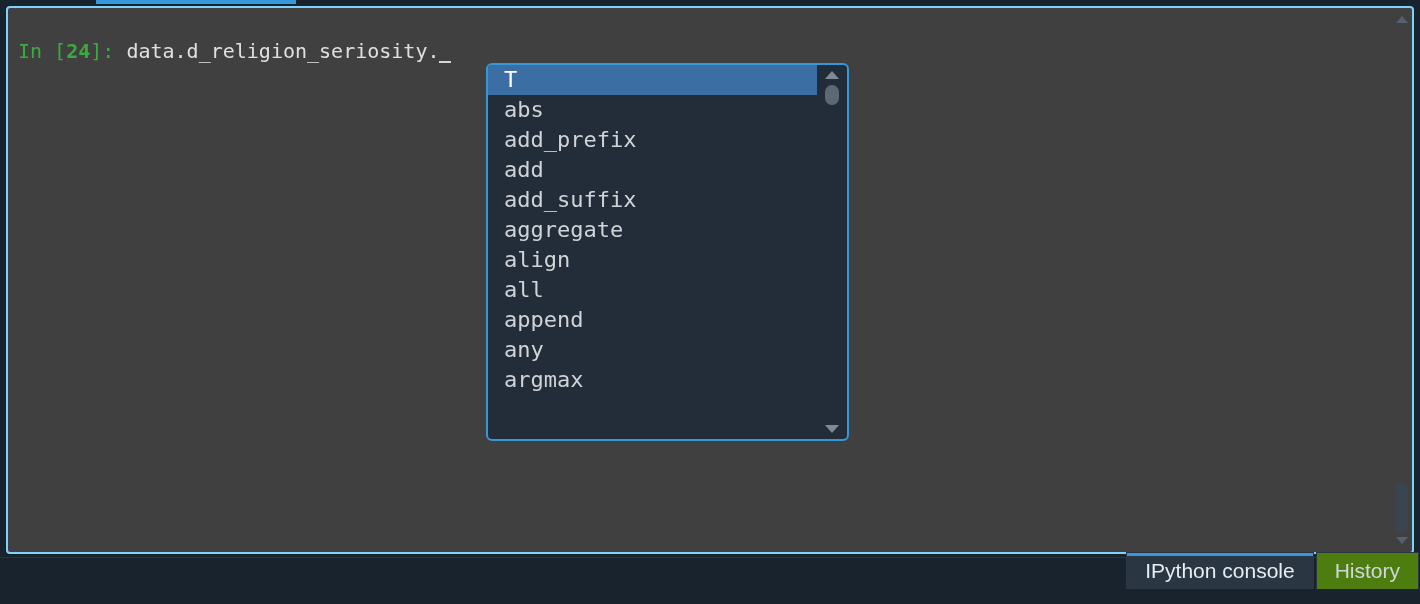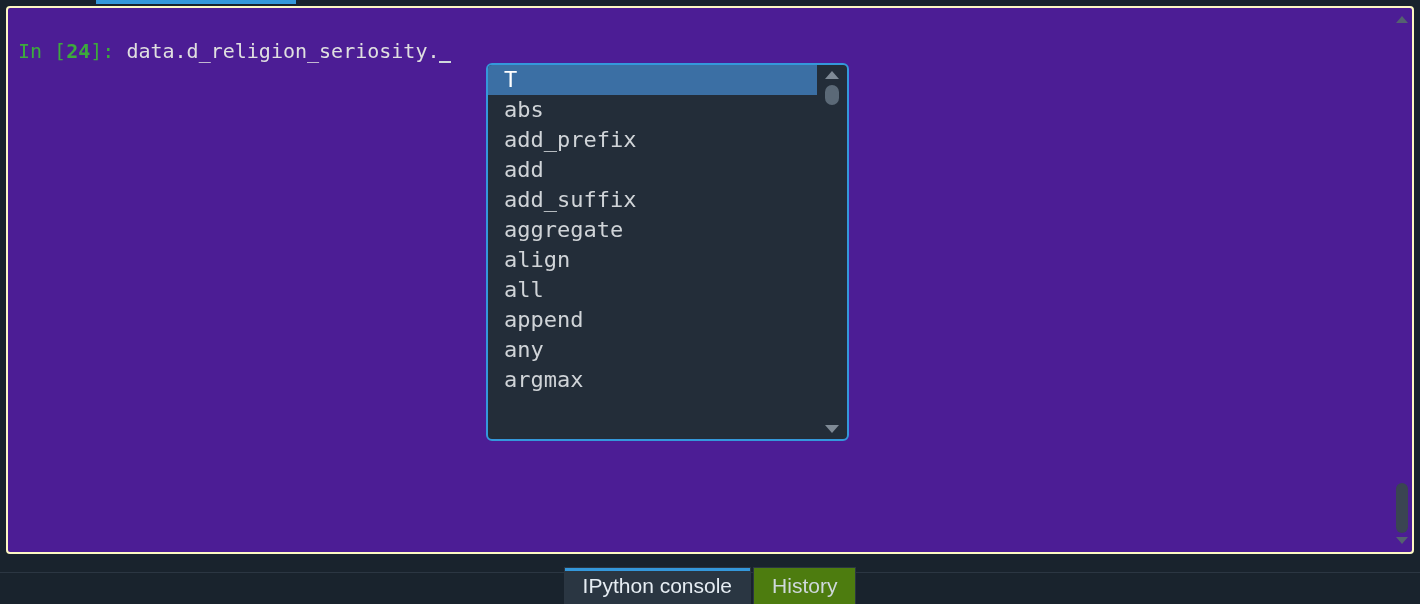--- a/index.html
+++ b/index.html
@@ -26,23 +26,23 @@
     height: 4px;
     background: #3498db;
     top: 0;
   }
   .console-frame {
     position: absolute;
     left: 6px;
     top: 6px;
     right: 6px;
     height: 548px;
-    border: 2px solid #fef9c3;
+    border: 2px solid #7dd3fc;
     border-radius: 4px;
-    background: #4c1d95;
+    background: #404040;
     overflow: hidden;
   }
   .console-content {
     position: absolute;
     left: 10px;
     top: 30px;
     right: 26px;
     bottom: 10px;
     font-size: 20px;
     line-height: 1.35;
@@ -180,24 +180,24 @@
     width: 12px;
     height: 50px;
     background: #3a4552;
     border-radius: 6px;
     cursor: pointer;
   }
   .bottom-tabs {
     position: absolute;
     left: 0;
     right: 0;
-    bottom: 0;
+    bottom: 15px;
     height: 32px;
     display: flex;
-    justify-content: center;
+    justify-content: flex-end;
     align-items: flex-end;
     border-top: 1px solid #2b3642;
   }
   .bottom-tab {
     padding: 6px 18px;
     font-family: -apple-system, 'Segoe UI', sans-serif;
     font-size: 21px;
     color: #cfd8dc;
     background: #4d7c0f;
     border: 1px solid #2b3642;

